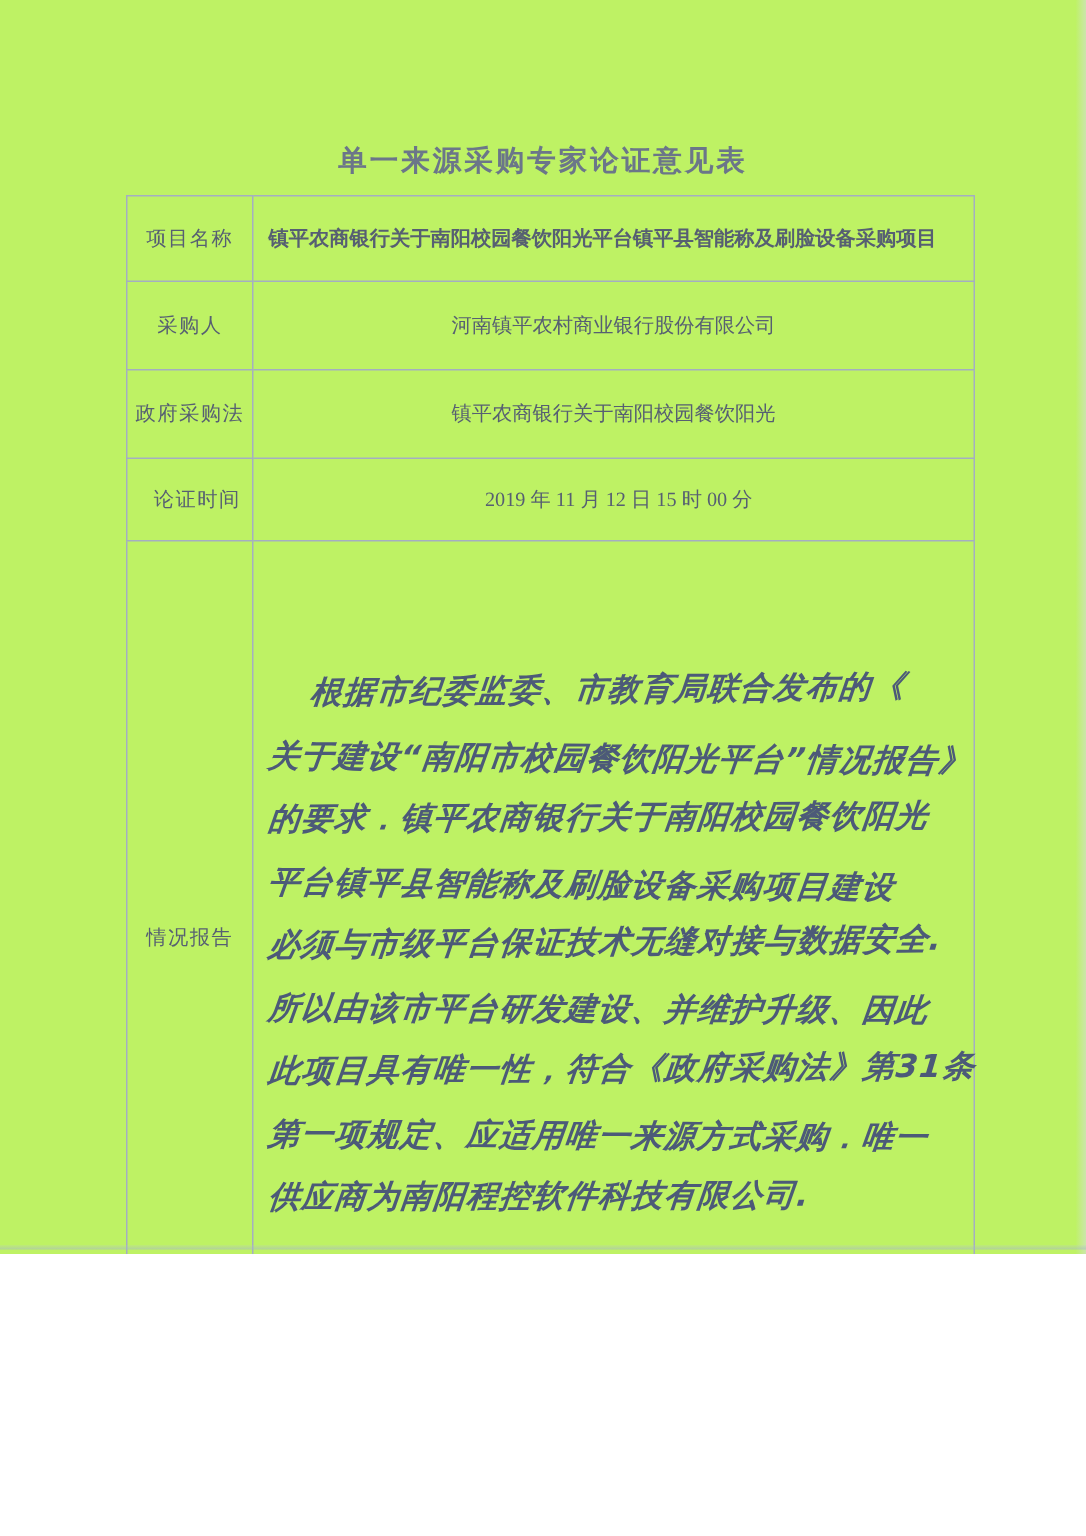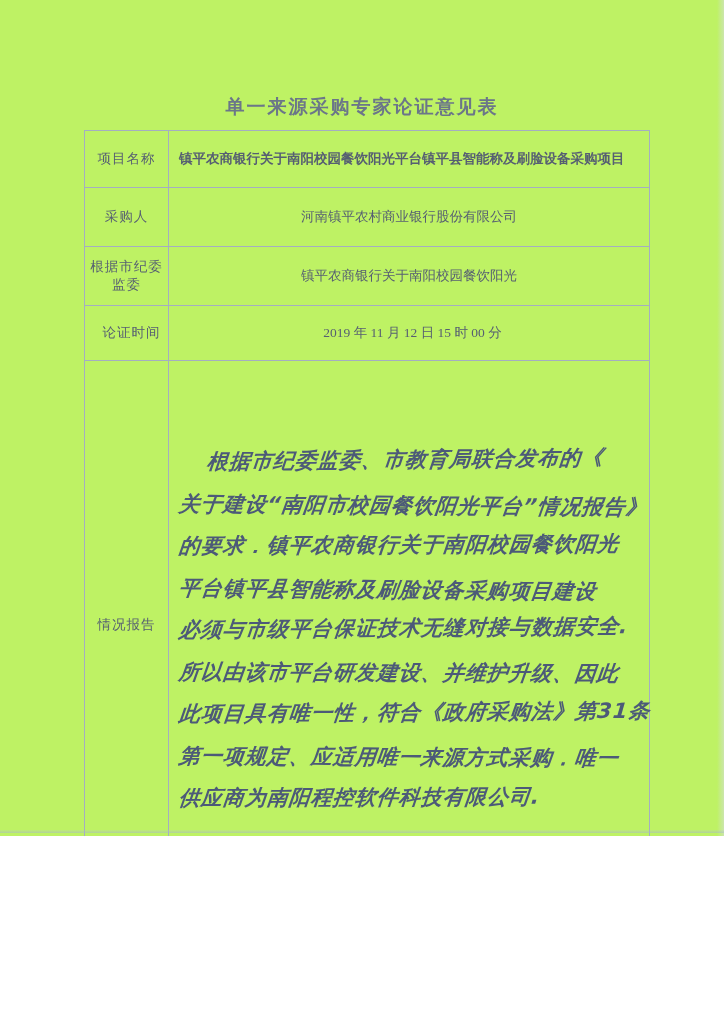--- a/index.html
+++ b/index.html
@@ -89,21 +89,21 @@
     <tbody>
         <tr class="r-project">
       <td class="lbl">项目名称</td>
       <td class="val left">镇平农商银行关于南阳校园餐饮阳光平台镇平县智能称及刷脸设备采购项目</td>
     </tr>
     <tr class="r-purchaser">
       <td class="lbl">采购人</td>
       <td class="val">河南镇平农村商业银行股份有限公司</td>
     </tr>
     <tr class="r-agency">
-      <td class="lbl">根据市纪委监委</td>
+      <td class="lbl">政府采购法</td>
       <td class="val">镇平农商银行关于南阳校园餐饮阳光</td>
     </tr>
     <tr class="r-time">
       <td class="lbl">论证时间</td>
       <td class="val">2019 年 11 月 12 日 15 时 00 分</td>
     </tr>
     <tr class="r-opinion">
       <td class="lbl">情况报告</td>
       <td class="val left opinion-cell">
         <div class="hw-line indent rot-a">根据市纪委监委、市教育局联合发布的《</div>

